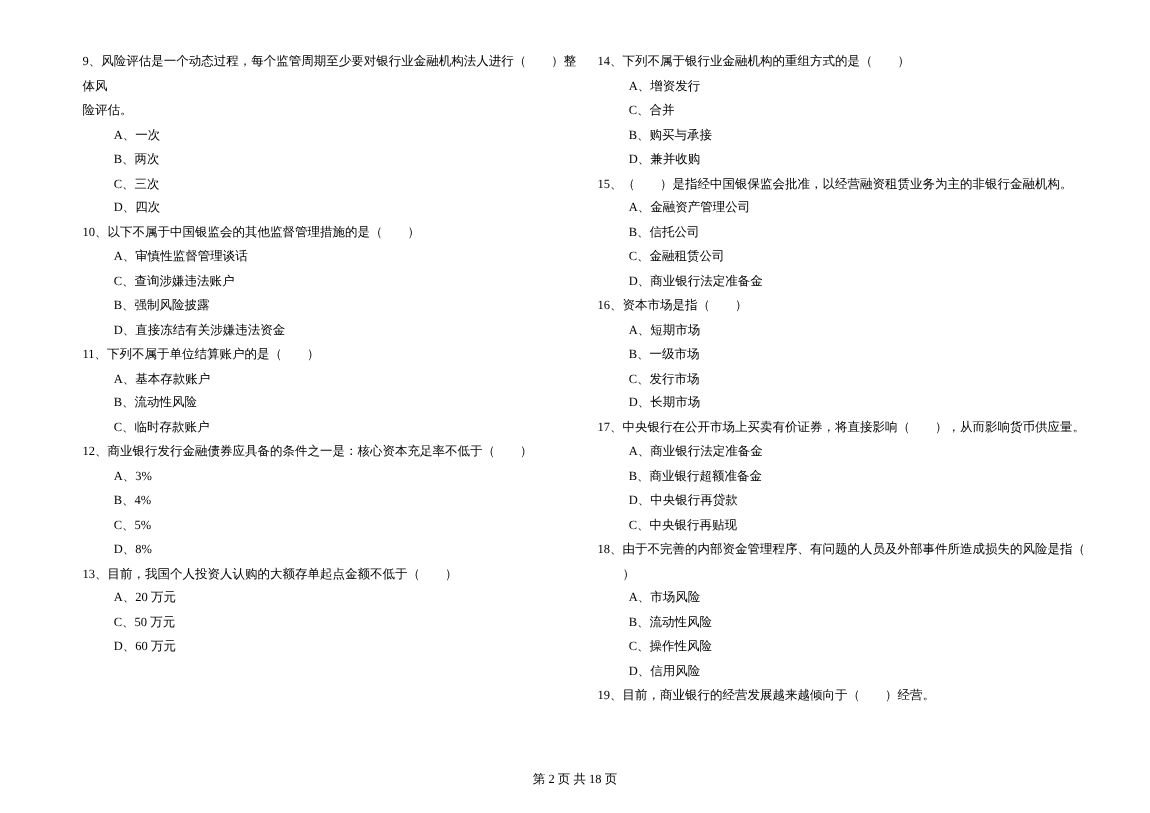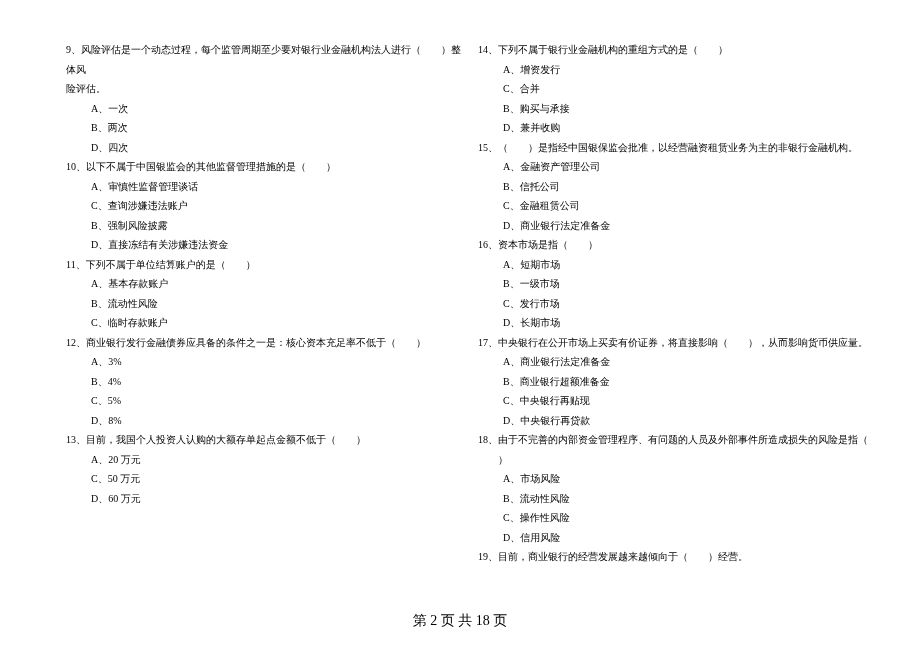--- a/index.html
+++ b/index.html
@@ -37,37 +37,38 @@
     .blank {
       display: inline-block;
       min-width: 2em;
     }
     .footer {
       position: absolute;
       bottom: 20px;
       left: 0;
       width: 100%;
       text-align: center;
-      font-size: 14px;
+      font-size: 10px;
       color: #000;
     }
   </style>
 </head>
 <body>
 
 <div class="page-container">
 
   <div class="column">
 
     <div class="question">
       <div><span>9、风险评估是一个动态过程，每个监管周期至少要对银行业金融机构法人进行（</span><span class="blank">　　</span><span>）整体风</span></div>
       <div>险评估。</div>
       <div class="options">
         <div class="option-line">A、一次</div>
         <div class="option-line">B、两次</div>
+        <div class="option-line">C、三次</div>
         <div class="option-line">D、四次</div>
       </div>
     </div>
 
     <div class="question">
       <div><span>10、以下不属于中国银监会的其他监督管理措施的是（</span><span class="blank">　　</span><span>）</span></div>
       <div class="options">
         <div class="option-line">A、审慎性监督管理谈话</div>
         <div class="option-line">C、查询涉嫌违法账户</div>
         <div class="option-line">B、强制风险披露</div>
@@ -135,22 +136,22 @@
         <div class="option-line">C、发行市场</div>
         <div class="option-line">D、长期市场</div>
       </div>
     </div>
 
     <div class="question">
       <div><span>17、中央银行在公开市场上买卖有价证券，将直接影响（</span><span class="blank">　　</span><span>），从而影响货币供应量。</span></div>
       <div class="options">
         <div class="option-line">A、商业银行法定准备金</div>
         <div class="option-line">B、商业银行超额准备金</div>
+        <div class="option-line">D、中央银行再贷款</div>
         <div class="option-line">C、中央银行再贴现</div>
-        <div class="option-line">D、中央银行再贷款</div>
       </div>
     </div>
 
     <div class="question">
       <div><span>18、由于不完善的内部资金管理程序、有问题的人员及外部事件所造成损失的风险是指（</span><span class="blank">　</span><span>）</span></div>
       <div class="options">
         <div class="option-line">A、市场风险</div>
         <div class="option-line">B、流动性风险</div>
         <div class="option-line">C、操作性风险</div>
         <div class="option-line">D、信用风险</div>

